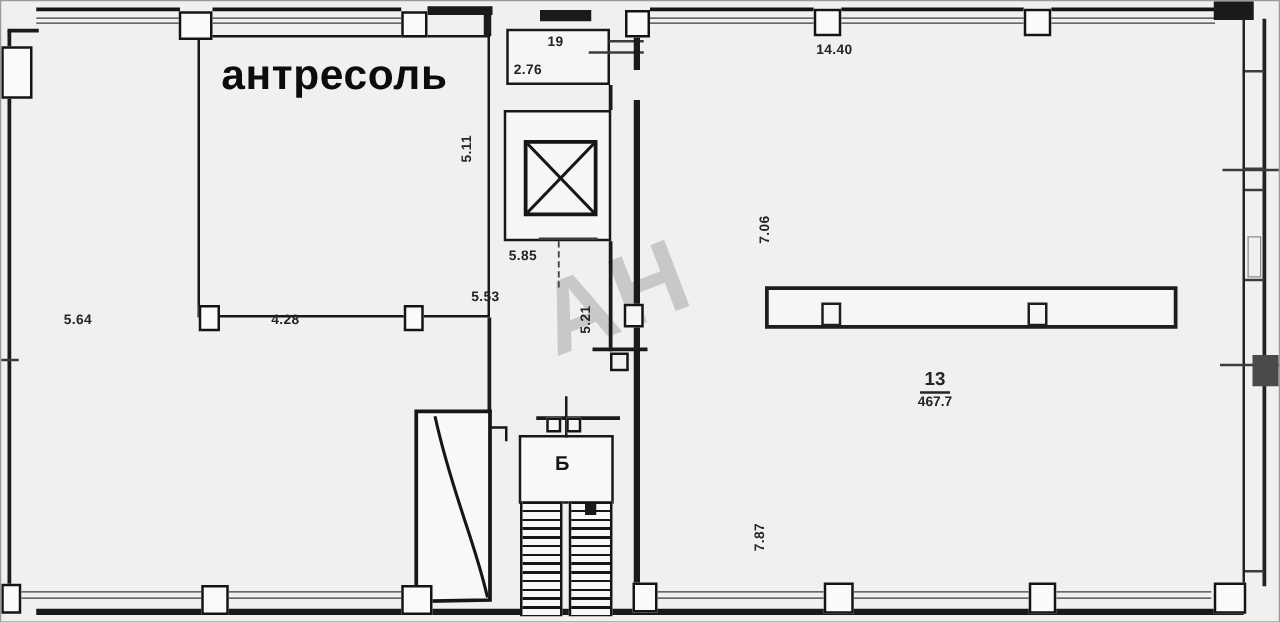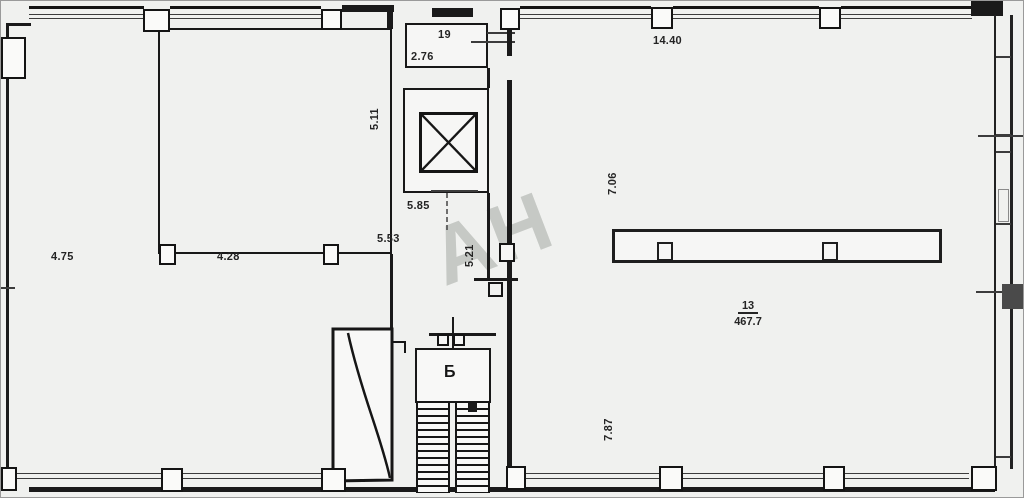--- a/index.html
+++ b/index.html
@@ -39,21 +39,21 @@
     position:absolute;left:176px;top:40px;
     font-size:34px;font-weight:700;color:#0c0c0c;letter-spacing:.5px;z-index:6;
   }
   #stair-letter{position:absolute;left:443px;top:362px;font-size:16px;font-weight:700;color:#161616;z-index:6;}
   #watermark{
     position:absolute;left:428px;top:182px;width:170px;
     font-size:82px;font-weight:700;color:#c6c9c5;
     transform:rotate(-21deg);letter-spacing:2px;z-index:1;user-select:none;
   }
   .frac{position:absolute;left:722px;top:294px;width:50px;text-align:center;z-index:6;}
-  .frac .num{display:inline-block;font-size:11px;font-weight:700;color:#242424;border-bottom:2px solid #242424;padding:0 4px 1px;}
+  .frac .num{display:inline-block;font-size:15px;font-weight:700;color:#242424;border-bottom:2px solid #242424;padding:0 4px 1px;}
   .frac .den{display:block;font-size:11px;font-weight:700;color:#242424;margin-top:1px;}
   svg.overlay{position:absolute;left:0;top:0;z-index:3;pointer-events:none;}
   .flight{position:absolute;box-sizing:border-box;border-left:2px solid #161616;border-right:2px solid #161616;
     background-color:#f8f8f7;
     background-image:repeating-linear-gradient(to bottom,#161616 0 2px,transparent 2px 7px);z-index:3;}
 </style>
 </head>
 <body>
 
 <div id="plan">
@@ -99,25 +99,26 @@
   <div class="ln-lt" style="left:995px;top:133px;width:15px;height:2px;"></div>
   <div class="ln-lt" style="left:995px;top:150px;width:15px;height:2px;"></div>
   <div class="ln-lt" style="left:995px;top:222px;width:15px;height:2px;"></div>
   <div class="abs" style="left:997px;top:188px;width:11px;height:33px;border:1px solid #8a8a8a;box-sizing:border-box;z-index:3;"></div>
   <div class="ln-lt" style="left:977px;top:134px;width:47px;height:2px;"></div>
   <div class="ln-lt" style="left:975px;top:290px;width:49px;height:2px;"></div>
   <div class="abs" style="left:1001px;top:283px;width:21px;height:25px;background:#4a4a4a;z-index:4;"></div>
   <div class="ln-lt" style="left:995px;top:455px;width:15px;height:2px;"></div>
 
   <div class="room-rect" style="left:157px;top:27px;width:234px;height:226px;"></div>
+  <div id="mezz-label">антресоль</div>
   <div class="col-sq" style="left:158px;top:243px;width:17px;height:21px;"></div>
   <div class="col-sq" style="left:322px;top:243px;width:16px;height:21px;"></div>
   <div class="ln" style="left:389px;top:253px;width:3px;height:76px;"></div>
 
-  <div class="dim" style="left:50px;top:250px;">4.75</div>
+  <div class="dim" style="left:50px;top:250px;">5.64</div>
   <div class="dim" style="left:216px;top:250px;">4.28</div>
   <div class="dim" style="left:376px;top:232px;">5.53</div>
   <div class="dim vdim" style="left:368px;top:87px;height:42px;">5.11</div>
 
   <div class="room-rect" style="left:404px;top:22px;width:83px;height:45px;background:#f6f6f5;border-width:2.5px;"></div>
   <div class="dim" style="left:437px;top:28px;">19</div>
   <div class="dim" style="left:410px;top:50px;">2.76</div>
   <div class="ln-lt" style="left:486px;top:31px;width:28px;height:2px;"></div>
   <div class="ln-lt" style="left:470px;top:40px;width:44px;height:2px;"></div>
 

